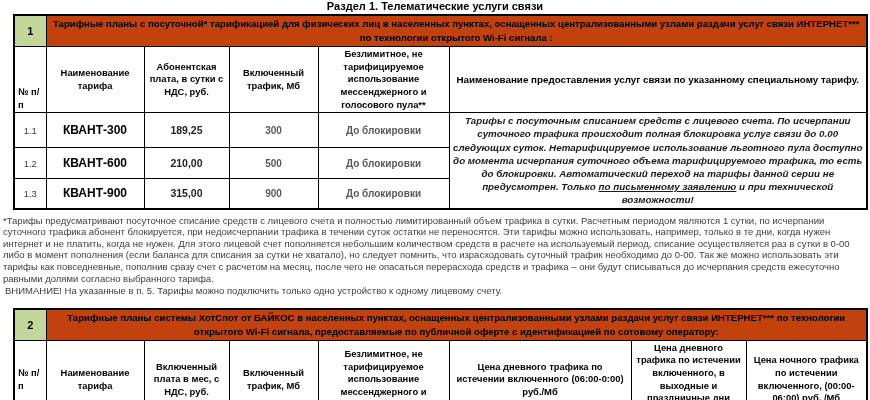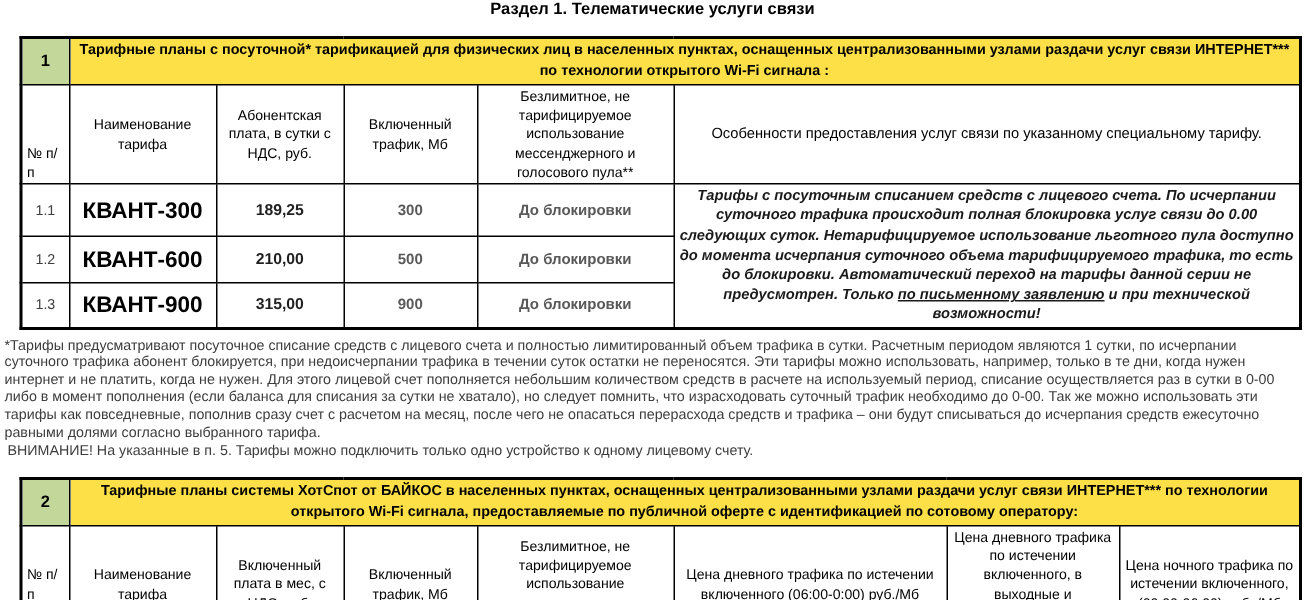--- a/index.html
+++ b/index.html
@@ -4,21 +4,21 @@
 <style>
   * { margin: 0; padding: 0; box-sizing: border-box; }
   html, body {
     width: 870px; height: 400px;
     overflow: hidden;
     background: #ffffff;
     font-family: "Liberation Sans", sans-serif;
     color: #000;
   }
   .doc-title {
-    height: 24px;
+    height: 14px;
     overflow: hidden;
     text-align: center;
     font-weight: bold;
     font-size: 11px;
     line-height: 13px;
   }
   .doc-title > span { display: inline-block; margin-top: -6px; }
 
   table.tariff {
     border-collapse: collapse;
@@ -28,41 +28,41 @@
     border: 2px solid #000;
   }
   table.tariff td {
     border: 1px solid #000;
     vertical-align: middle;
     text-align: center;
     padding: 1px 3px;
     overflow: hidden;
   }
   td.banner {
-    background: #fde047;
+    background: #c2410c;
     font-weight: bold;
     font-size: 9.6px;
     line-height: 1.45;
     text-align: left;
     padding: 2px 6px;
   }
   td.section-num {
     background: #c4d79b;
     font-weight: bold;
     font-size: 11px;
   }
   td.colhead {
-    font-weight: normal;
+    font-weight: bold;
     font-size: 9.4px;
     line-height: 1.35;
     padding: 2px 4px;
   }
   td.rownum  { font-size: 9.5px; color: #3f3f3f; text-align: center; vertical-align: bottom; padding-bottom: 5px;}
   td.rownum2 { font-size: 10px; color: #1f1f1f; font-weight: bold; vertical-align: top; padding-top: 3px;}
-  td.tname   { font-weight: bold; font-size: 15px; }
+  td.tname   { font-weight: bold; font-size: 12px; }
   td.tname2  { font-size: 11px; text-align: left; padding-left: 9px; font-weight: normal; }
   td.tfee    { font-weight: bold; font-size: 10.5px; color: #1f1f1f; }
   td.muted   { font-size: 10px; color: #595959; font-weight: bold; }
   td.features {
     font-style: italic;
     font-size: 9.8px;
     line-height: 13.2px;
     text-align: justify;
     vertical-align: top;
     padding: 1px 7px;
@@ -107,21 +107,21 @@
       <tr style="height:30px">
     <td class="section-num">1</td>
     <td class="banner" colspan="5">Тарифные планы с посуточной* тарификацией для физических лиц в населенных пунктах, оснащенных централизованными узлами раздачи услуг связи ИНТЕРНЕТ*** по технологии открытого Wi-Fi сигнала :</td>
   </tr>
   <tr style="height:57px">
     <td class="colhead" style="text-align:left; vertical-align:bottom;">№ п/п</td>
     <td class="colhead">Наименование тарифа</td>
     <td class="colhead">Абонентская плата, в сутки с НДС, руб.</td>
     <td class="colhead">Включенный трафик, Мб</td>
     <td class="colhead">Безлимитное, не тарифицируемое использование мессенджерного и голосового пула**</td>
-    <td class="colhead" style="font-size:9.8px">Особенности предоставления услуг связи по указанному специальному тарифу.</td>
+    <td class="colhead" style="font-size:9.8px">Наименование предоставления услуг связи по указанному специальному тарифу.</td>
   </tr>
   <tr style="height:29px">
     <td class="rownum">1.1</td>
     <td class="tname">КВАНТ-300</td>
     <td class="tfee">189,25</td>
     <td class="muted">300</td>
     <td class="muted">До блокировки</td>
     <td class="features" rowspan="3">
       <span>Тарифы с посуточным списанием средств с лицевого счета. По исчерпании суточного трафика происходит полная блокировка услуг связи до 0.00 следующих суток. Нетарифицируемое использование льготного пула доступно до момента исчерпания суточного объема тарифицируемого трафика, то есть до блокировки. Автоматический переход на тарифы данной серии не предусмотрен. Только </span><span class="u">по письменному заявлению</span><span> и при технической возможности!</span>
     </td>

